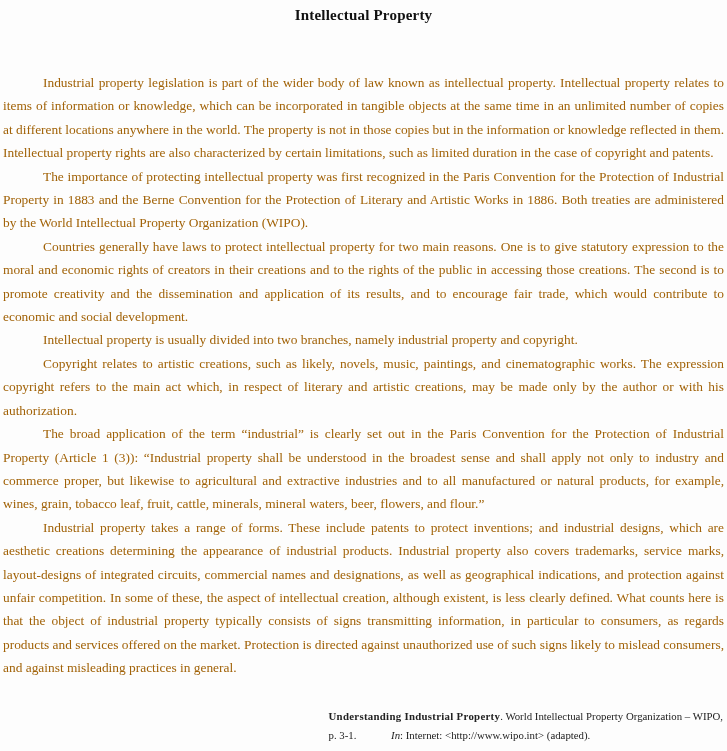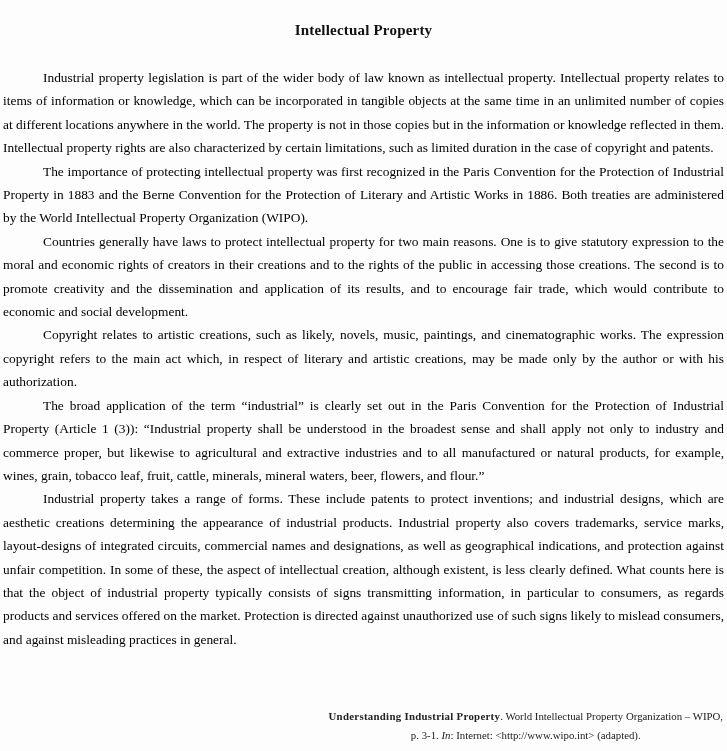--- a/index.html
+++ b/index.html
@@ -7,65 +7,66 @@
     width: 727px;
     height: 751px;
     background: #fdfdfd;
     font-family: "Liberation Serif", "DejaVu Serif", serif;
     overflow: hidden;
   }
   .page {
     position: relative;
     width: 727px;
     height: 751px;
-    padding: 20px 3px 0 3px;
+    padding: 5px 3px 0 3px;
     color: #1e1e1e;
   }
   .doc-title {
     text-align: center;
     font-weight: bold;
     font-size: 15px;
     color: #111;
     margin-top: 2px;
     letter-spacing: 0.2px;
   }
   .doc-body {
-    margin-top: 27px;
+    margin-top: 47px;
     font-size: 13.4px;
     line-height: 23.4px;
     text-align: justify;
-    color: #000000;
+    color: #a16207;
   }
   .doc-body p {
     margin: 0;
     text-indent: 40px;
   }
   .doc-footer {
     position: absolute;
     right: 4px;
     bottom: 6px;
-    text-align: center;
+    text-align: left;
     font-size: 10.8px;
     line-height: 19px;
     color: #222;
   }
   .doc-footer .bold { font-weight: bold; letter-spacing: 0.3px; }
-  .doc-footer .italic { font-style: italic; }
+  .doc-footer .italic { font-style: italic; margin-left: 32px; }
 </style>
 </head>
 <body>
 
 <div class="page">
 
   <div class="doc-title">Intellectual Property</div>
 
   <div class="doc-body">
     <p>Industrial property legislation is part of the wider body of law known as intellectual property. Intellectual property relates to items of information or knowledge, which can be incorporated in tangible objects at the same time in an unlimited number of copies at different locations anywhere in the world. The property is not in those copies but in the information or knowledge reflected in them. Intellectual property rights are also characterized by certain limitations, such as limited duration in the case of copyright and patents.</p>
     <p>The importance of protecting intellectual property was first recognized in the Paris Convention for the Protection of Industrial Property in 1883 and the Berne Convention for the Protection of Literary and Artistic Works in 1886. Both treaties are administered by the World Intellectual Property Organization (WIPO).</p>
     <p>Countries generally have laws to protect intellectual property for two main reasons. One is to give statutory expression to the moral and economic rights of creators in their creations and to the rights of the public in accessing those creations. The second is to promote creativity and the dissemination and application of its results, and to encourage fair trade, which would contribute to economic and social development.</p>
+    <p>Intellectual property is usually divided into two branches, namely industrial property and copyright.</p>
     <p>Copyright relates to artistic creations, such as likely, novels, music, paintings, and cinematographic works. The expression copyright refers to the main act which, in respect of literary and artistic creations, may be made only by the author or with his authorization.</p>
     <p>The broad application of the term “industrial” is clearly set out in the Paris Convention for the Protection of Industrial Property (Article 1 (3)): “Industrial property shall be understood in the broadest sense and shall apply not only to industry and commerce proper, but likewise to agricultural and extractive industries and to all manufactured or natural products, for example, wines, grain, tobacco leaf, fruit, cattle, minerals, mineral waters, beer, flowers, and flour.”</p>
     <p>Industrial property takes a range of forms. These include patents to protect inventions; and industrial designs, which are aesthetic creations determining the appearance of industrial products. Industrial property also covers trademarks, service marks, layout-designs of integrated circuits, commercial names and designations, as well as geographical indications, and protection against unfair competition. In some of these, the aspect of intellectual creation, although existent, is less clearly defined. What counts here is that the object of industrial property typically consists of signs transmitting information, in particular to consumers, as regards products and services offered on the market. Protection is directed against unauthorized use of such signs likely to mislead consumers, and against misleading practices in general.</p>
   </div>
 
   <div class="doc-footer">
     <div>
       <span class="bold">Understanding Industrial Property</span><span>. World Intellectual Property Organization – WIPO,</span>
     </div>
     <div>

